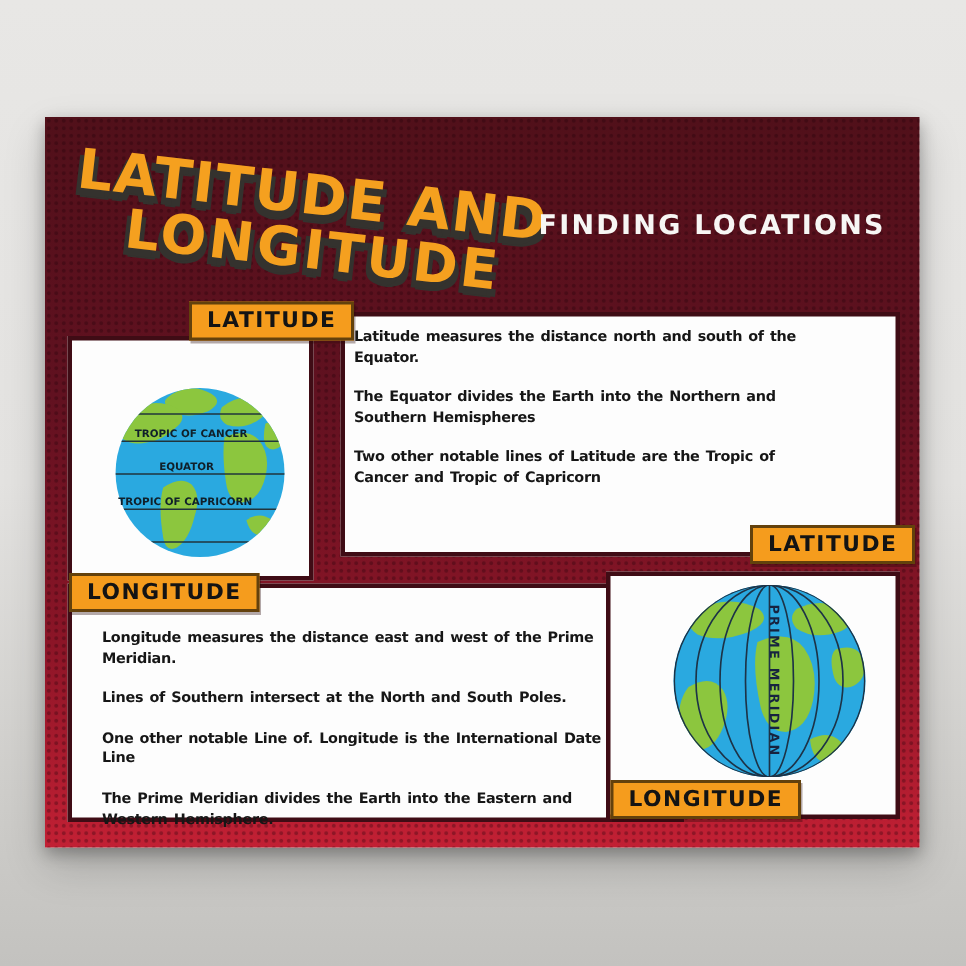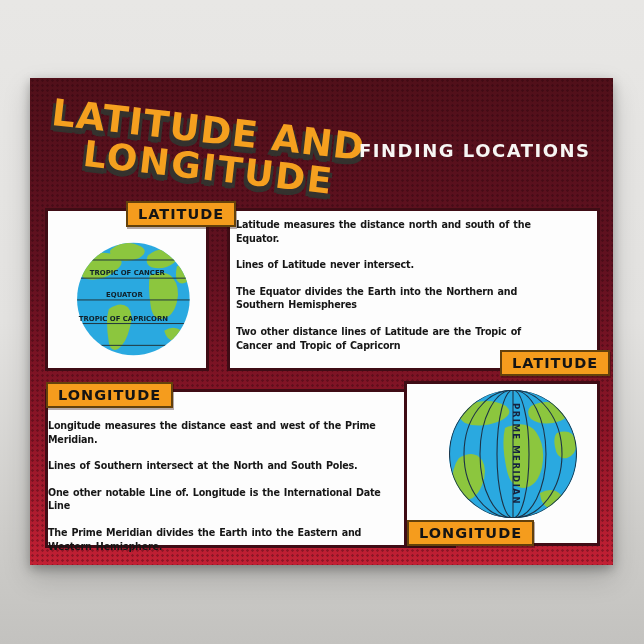--- a/index.html
+++ b/index.html
@@ -29,23 +29,23 @@
     font-size:36px;letter-spacing:2px;padding-left:36px;margin-top:-2px;
     text-shadow:-3px 5px 0 #34322e,3px 5px 0 #34322e,0 6px 0 #34322e;
   }
   .subtitle{
     position:absolute;left:329px;top:62px;color:#f7f6f4;
     font-size:18px;font-weight:bold;letter-spacing:1.5px;white-space:nowrap;
   }
   .whitebox{
     position:absolute;background:#fdfdfd;border:3px solid #3f0c15;box-sizing:border-box;
   }
-  .box-lat-globe{left:15px;top:130px;width:164px;height:163px;}
+  .box-lat-globe{left:15px;top:146px;width:164px;height:163px;}
   .box-lat-text{left:197px;top:130px;width:373px;height:163px;padding:7px 5px 0 6px;}
-  .box-lon-text{left:15px;top:311px;width:411px;height:159px;padding:27px 5px 0 0;}
+  .box-lon-text{left:15px;top:311px;width:411px;height:159px;padding:27px 5px 0 20px;}
   .box-lon-globe{left:374px;top:303px;width:196px;height:165px;}
   .tag{
     position:absolute;z-index:5;background:#f59c1d;border:2px solid #63410c;
     color:#141414;font-weight:bold;font-size:14.5px;letter-spacing:1px;
     padding:3px 10px 3px 10px;white-space:nowrap;box-shadow:1px 2px 0 rgba(40,10,10,0.35);
   }
   .tag-lat-top{left:96px;top:123px;}
   .tag-lat-bottom{left:470px;top:272px;}
   .tag-lon-top{left:16px;top:304px;}
   .tag-lon-bottom{left:377px;top:442px;}
@@ -96,24 +96,23 @@
           <text x="46" y="63">TROPIC OF CANCER</text>
           <text x="64" y="87">EQUATOR</text>
           <text x="34" y="113">TROPIC OF CAPRICORN</text>
         </g>
       </svg>
     </div>
 
     <div class="whitebox box-lat-text">
       <p class="para">Latitude measures the distance north and south of the
 Equator.</p>
-      <p class="para">Lines of Latitude never intersect.</p>
       <p class="para">The Equator divides the Earth into the Northern and
 Southern Hemispheres</p>
-      <p class="para">Two other distance lines of Latitude are the Tropic of
+      <p class="para">Two other notable lines of Latitude are the Tropic of
 Cancer and Tropic of Capricorn</p>
     </div>
 
     <div class="whitebox box-lon-text">
       <p class="para">Longitude measures the distance east and west of the Prime
 Meridian.</p>
       <p class="para">Lines of Southern intersect at the North and South Poles.</p>
       <p class="para">One other notable Line of. Longitude is the International Date
 Line</p>
       <p class="para">The Prime Meridian divides the Earth into the Eastern and

